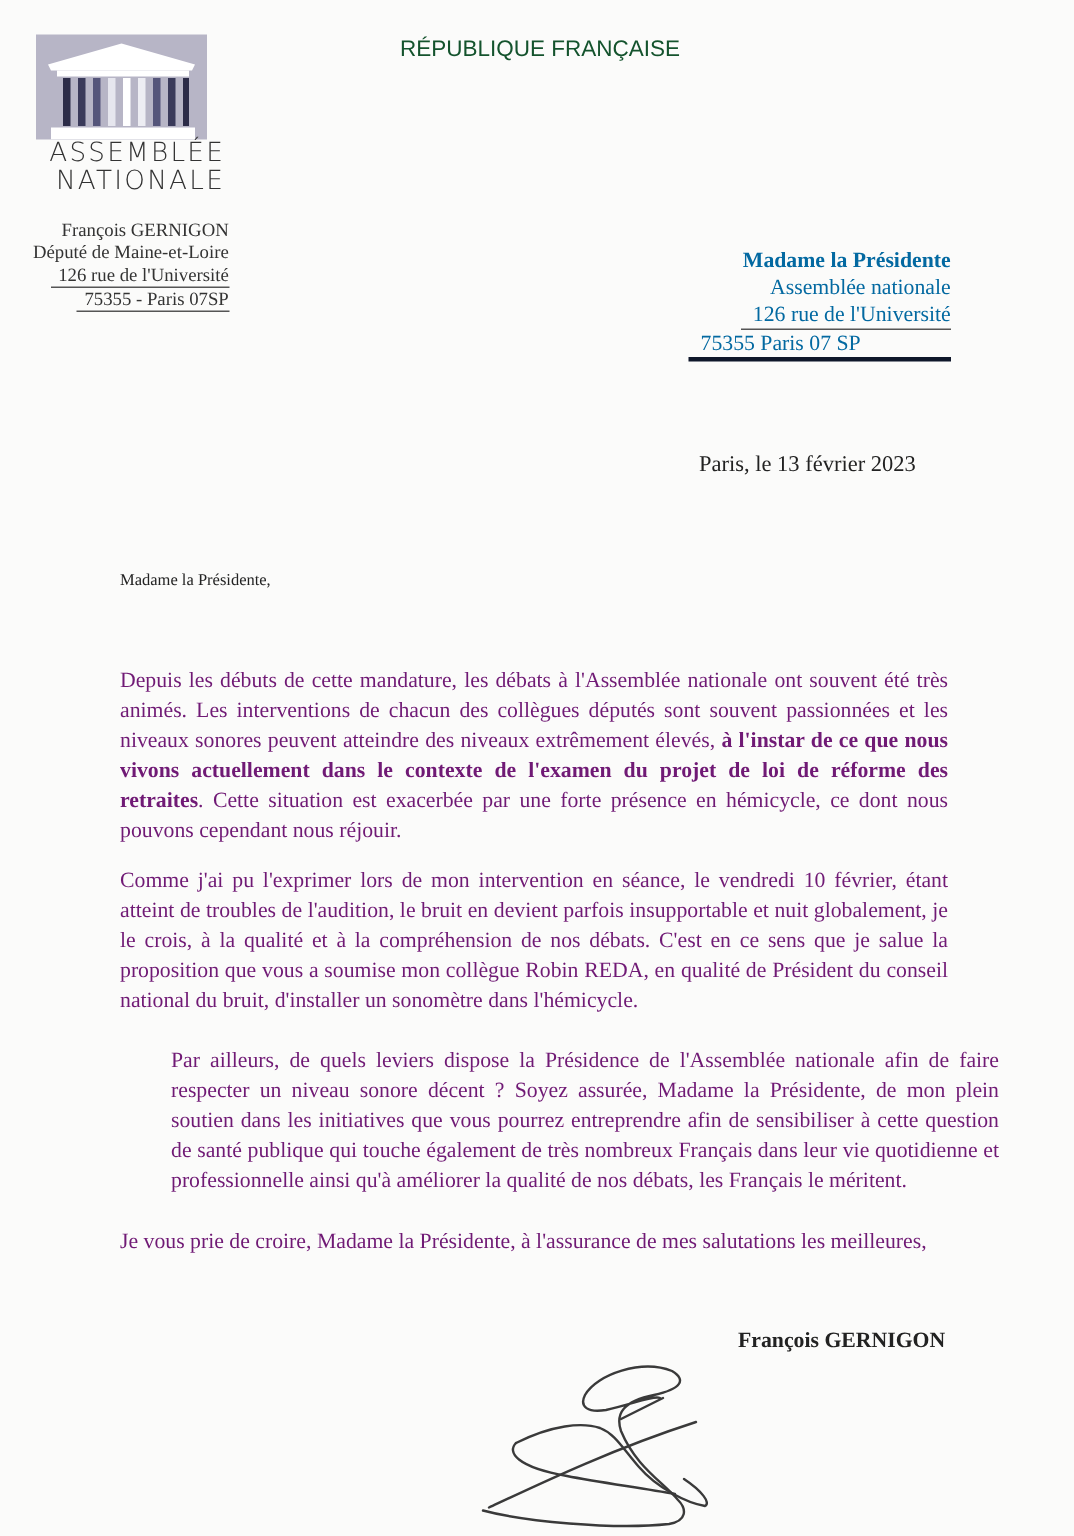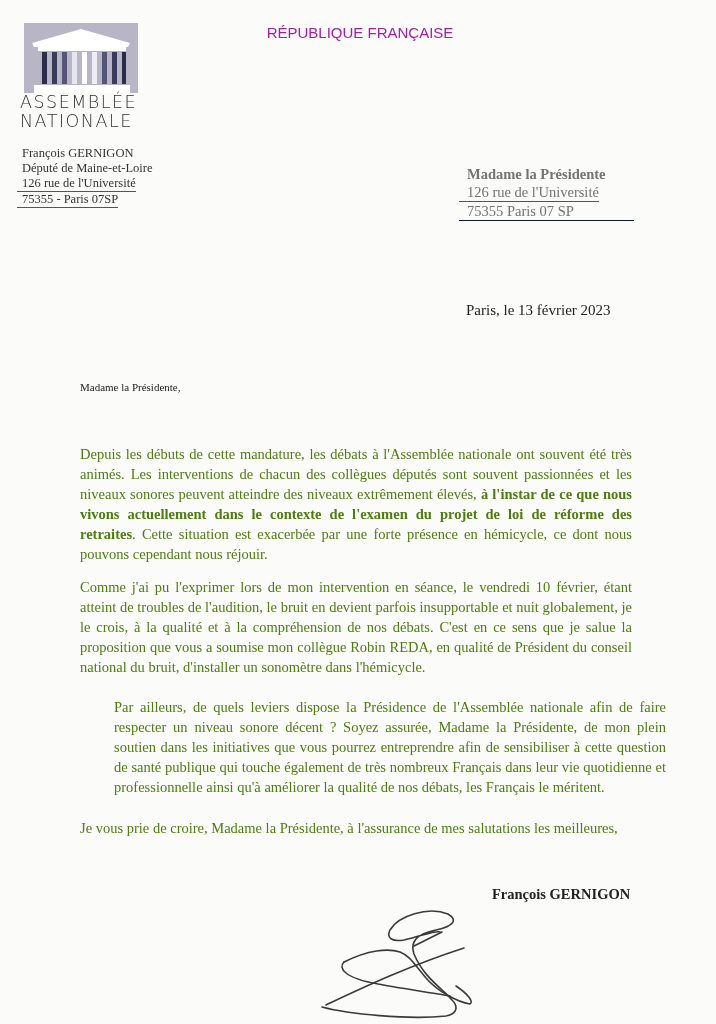--- a/index.html
+++ b/index.html
@@ -1,58 +1,58 @@
 <!DOCTYPE html>
 <html><head>
 <meta charset="utf-8">
 <style>
   html, body { margin: 0; padding: 0; }
   body {
     width: 716px; height: 1024px; background: #fbfbfa;
     position: relative; overflow: hidden;
     font-family: "Liberation Serif", serif; color: #222;
   }
-  .abs { position: absolute; }
+  .abs { position: absolute; text-align: right; }
 
   
   .logo-box {
     left: 24px; top: 23px; width: 114px; height: 70px;
     background: #b7b5c6;
   }
   .logo-box svg { display: block; }
   .logo-text {
     left: 20px; top: 93px; width: 130px;
     font-family: "DejaVu Sans", sans-serif; font-size: 17.5px;
     letter-spacing: 1.5px; line-height: 19px; color: #333; font-weight: 300;
   }
 
   .sender {
     left: 22px; top: 146px; font-size: 12.5px; line-height: 15px; color: #333;
   }
   .sender .ul { display:inline-block; border-bottom: 1px solid #555; padding-left: 5px; margin-left:-5px; }
 
   .header-center {
     left: 220px; top: 22px; width: 280px; text-align: center;
-    font-family: "Liberation Sans", sans-serif; font-size: 15px; line-height: 21px; color: #a21caf;
+    font-family: "Liberation Sans", sans-serif; font-size: 15px; line-height: 21px; color: #14532d;
   }
 
   .recipient {
-    left: 467px; top: 165px; font-size: 14.5px; line-height: 18px; color: #737373;
+    left: 467px; top: 165px; font-size: 14.5px; line-height: 18px; color: #0369a1;
   }
   .recipient .b { font-weight: bold; }
   .recipient .ul1 { display:inline-block; border-bottom:1px solid #555; padding-left:8px; margin-left:-8px; }
-  .recipient .ul2 { display:inline-block; border-bottom:1px solid #0f172a; padding-left:8px; margin-left:-8px; padding-right: 60px; }
+  .recipient .ul2 { display:inline-block; border-bottom:3px solid #0f172a; padding-left:8px; margin-left:-8px; padding-right: 60px; }
 
   .date { left: 466px; top: 302px; font-size: 15px; }
 
   .salutation { left: 80px; top: 381px; font-size: 11px; }
 
   .body-text {
     left: 80px; width: 552px; font-size: 14.5px; line-height: 20px;
-    text-align: justify; color: #4d7c0f;
+    text-align: justify; color: #701a75;
   }
   .body-text b { font-weight: bold; }
   .p1 { top: 444px; }
   .p2 { top: 577px; }
   .p3 { top: 697px; margin-left: 34px; }
   .p4 { top: 818px; }
 
   .signature-name {
     left: 492px; top: 886px; font-size: 14.5px; font-weight: bold;
   }
@@ -90,20 +90,21 @@
 
 <div class="abs sender">
   <div>François GERNIGON</div>
   <div>Député de Maine-et-Loire</div>
   <div><span class="ul">126 rue de l'Université</span></div>
   <div><span class="ul">75355 - Paris 07SP</span></div>
 </div>
 
 <div class="abs recipient">
   <div class="b">Madame la Présidente</div>
+  <div>Assemblée nationale</div>
   <div><span class="ul1">126 rue de l'Université</span></div>
   <div><span class="ul2">75355 Paris 07 SP</span></div>
 </div>
 
 <div class="abs date">Paris, le 13 février 2023</div>
 
 <div class="abs salutation">Madame la Présidente,</div>
 
 <div class="abs body-text p1"><span>Depuis les débuts de cette mandature, les débats à l'Assemblée nationale ont souvent été très animés. Les interventions de chacun des collègues députés sont souvent passionnées et les niveaux sonores peuvent atteindre des niveaux extrêmement élevés, </span><b>à l'instar de ce que nous vivons actuellement dans le contexte de l'examen du projet de loi de réforme des retraites</b><span>. Cette situation est exacerbée par une forte présence en hémicycle, ce dont nous pouvons cependant nous réjouir.</span></div>
 

